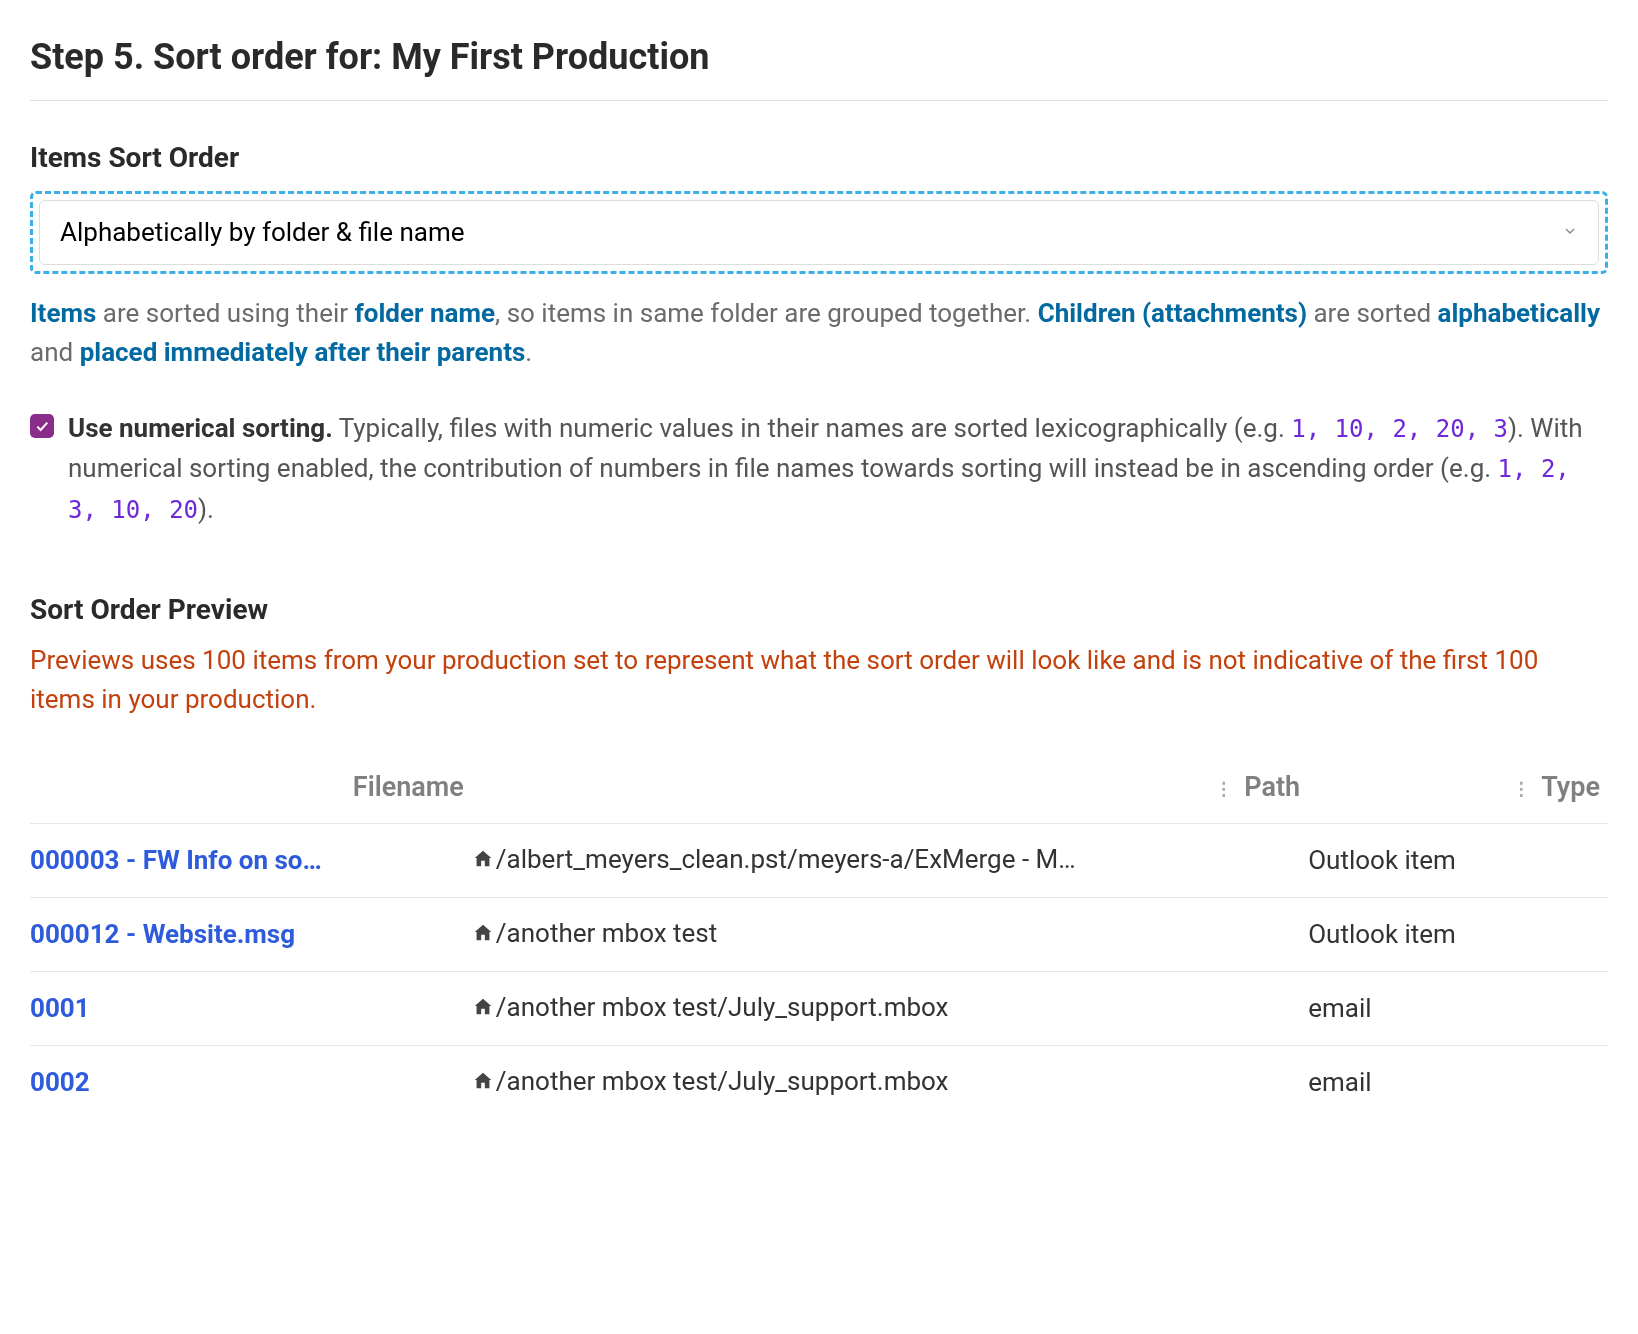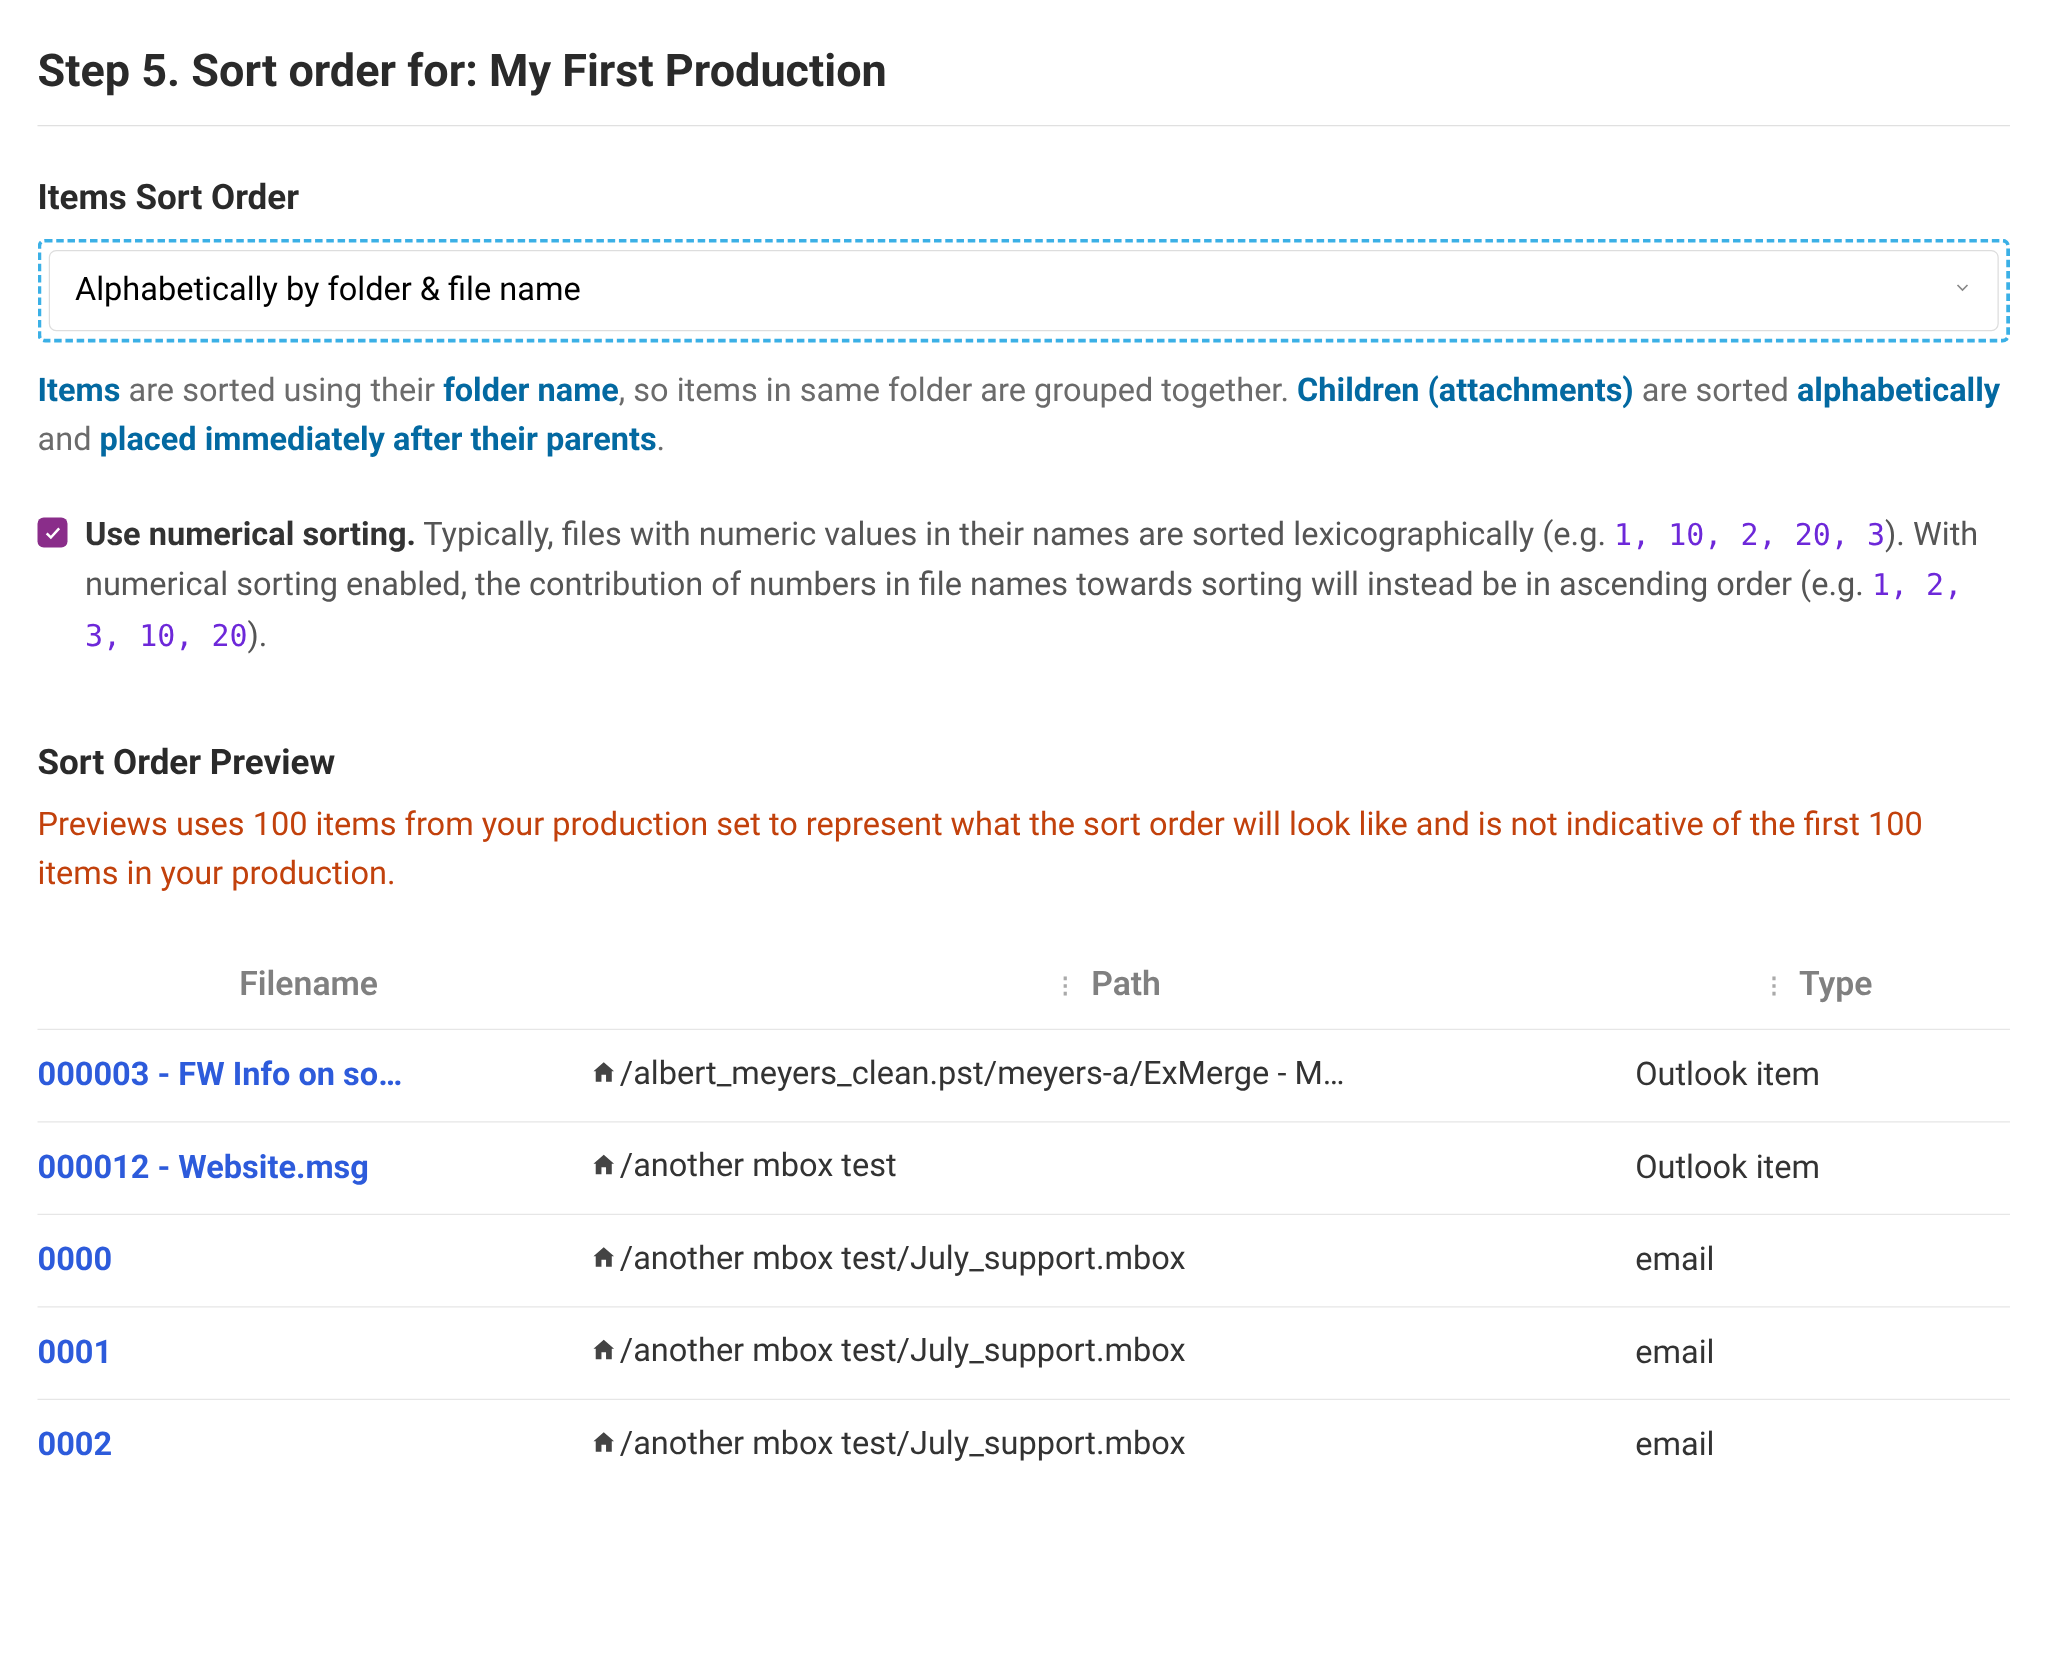--- a/index.html
+++ b/index.html
@@ -112,21 +112,21 @@
     .preview-desc {
       color: #c2410c;
       margin-bottom: 36px;
       line-height: 1.5;
     }
     table {
       width: 100%;
       border-collapse: collapse;
     }
     th {
-      text-align: center;
+      text-align: right;
       color: #808080;
       font-weight: 600;
       font-size: 27px;
       padding: 12px 8px 16px 0;
       vertical-align: middle;
       margin-left: 44px;
     }
     .col-sep {
       display: inline-block;
       vertical-align: middle;
@@ -226,34 +226,27 @@
         <td>Outlook item</td>
       </tr>
       <tr>
         <td class="filename"><a href="#">000012 - Website.msg</a></td>
         <td><span class="home-icon"><svg viewBox="0 0 24 24">
               <path d="M12 3l9 8h-2v9h-5v-6h-4v6H5v-9H3l9-8z"></path>
             </svg></span><span>/another mbox test</span></td>
         <td>Outlook item</td>
       </tr>
       <tr>
-        <td class="filename"><a href="#">0000</a></td>
+        <td class="filename"><a href="#">0001</a></td>
         <td><span class="home-icon"><svg viewBox="0 0 24 24">
               <path d="M12 3l9 8h-2v9h-5v-6h-4v6H5v-9H3l9-8z"></path>
             </svg></span><span>/another mbox test/July_support.mbox</span></td>
         <td>email</td>
       </tr>
       <tr>
-        <td class="filename"><a href="#">0001</a></td>
+        <td class="filename"><a href="#">0002</a></td>
         <td><span class="home-icon"><svg viewBox="0 0 24 24">
               <path d="M12 3l9 8h-2v9h-5v-6h-4v6H5v-9H3l9-8z"></path>
             </svg></span><span>/another mbox test/July_support.mbox</span></td>
         <td>email</td>
       </tr>
-      <tr>
-        <td class="filename"><a href="#">0002</a></td>
-        <td><span class="home-icon"><svg viewBox="0 0 24 24">
-              <path d="M12 3l9 8h-2v9h-5v-6h-4v6H5v-9H3l9-8z"></path>
-            </svg></span><span>/another mbox test/July_support.mbox</span></td>
-        <td>email</td>
-      </tr>
     </tbody>
 </table>
 
 </body></html>

